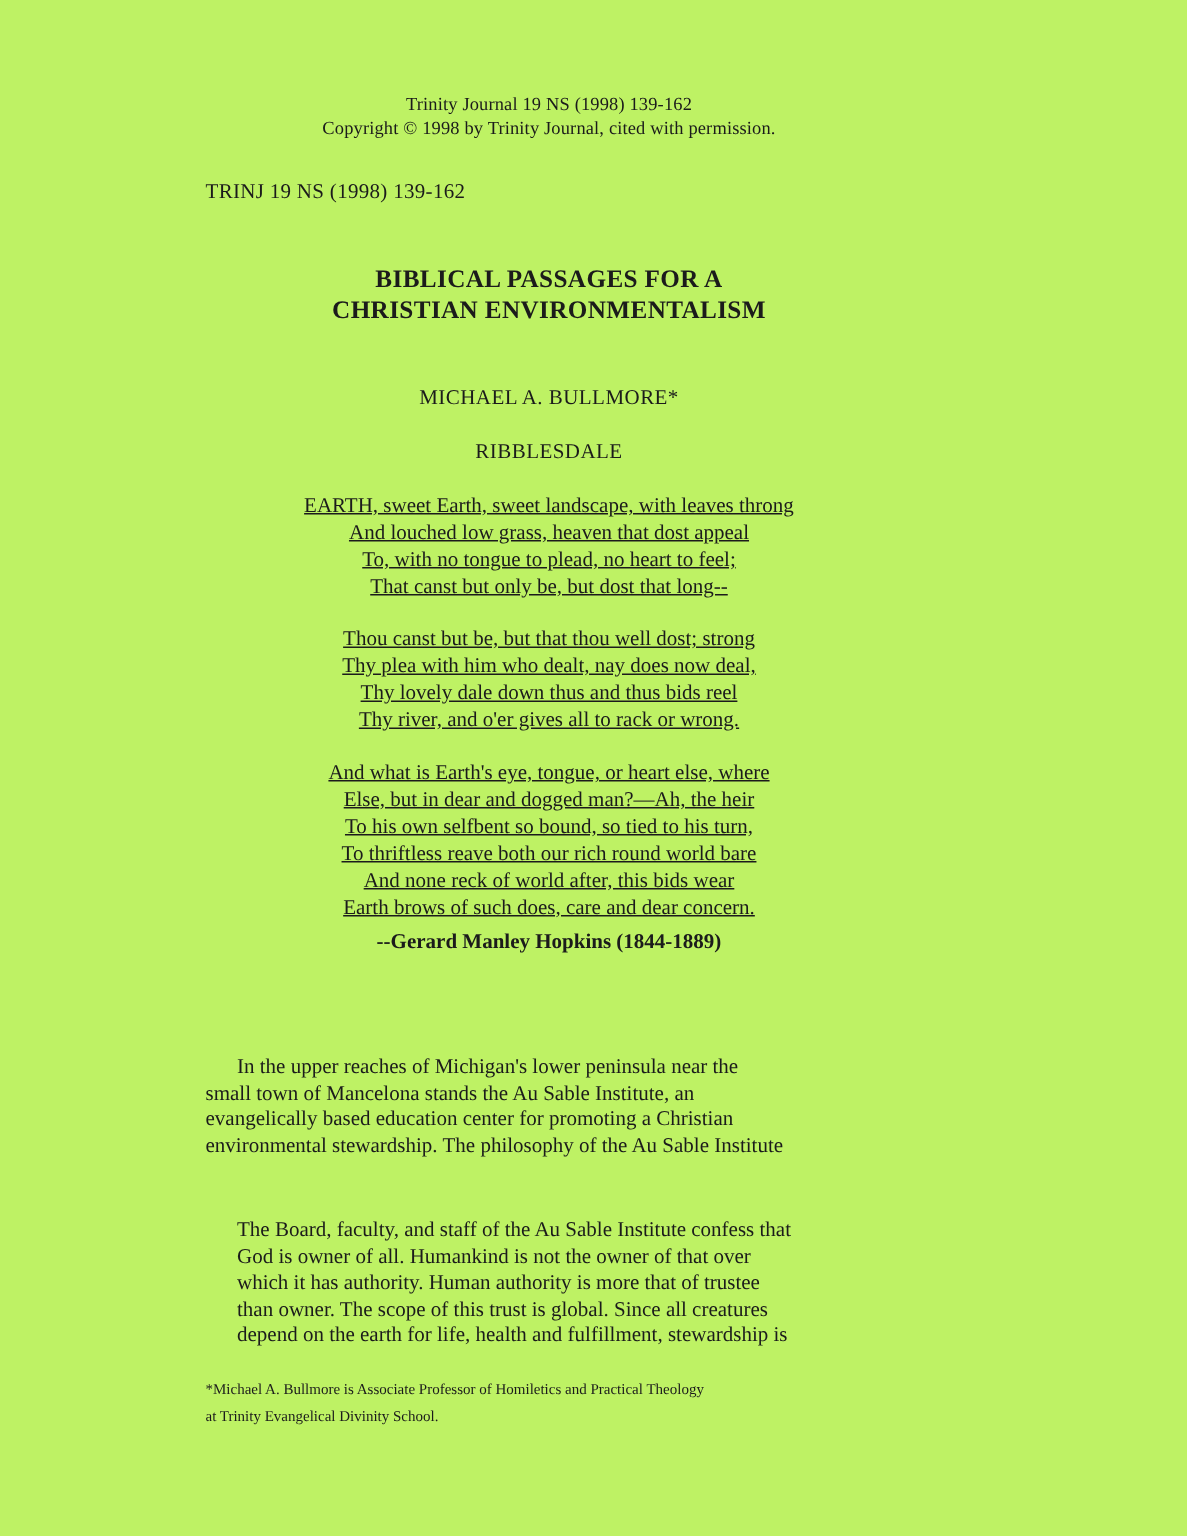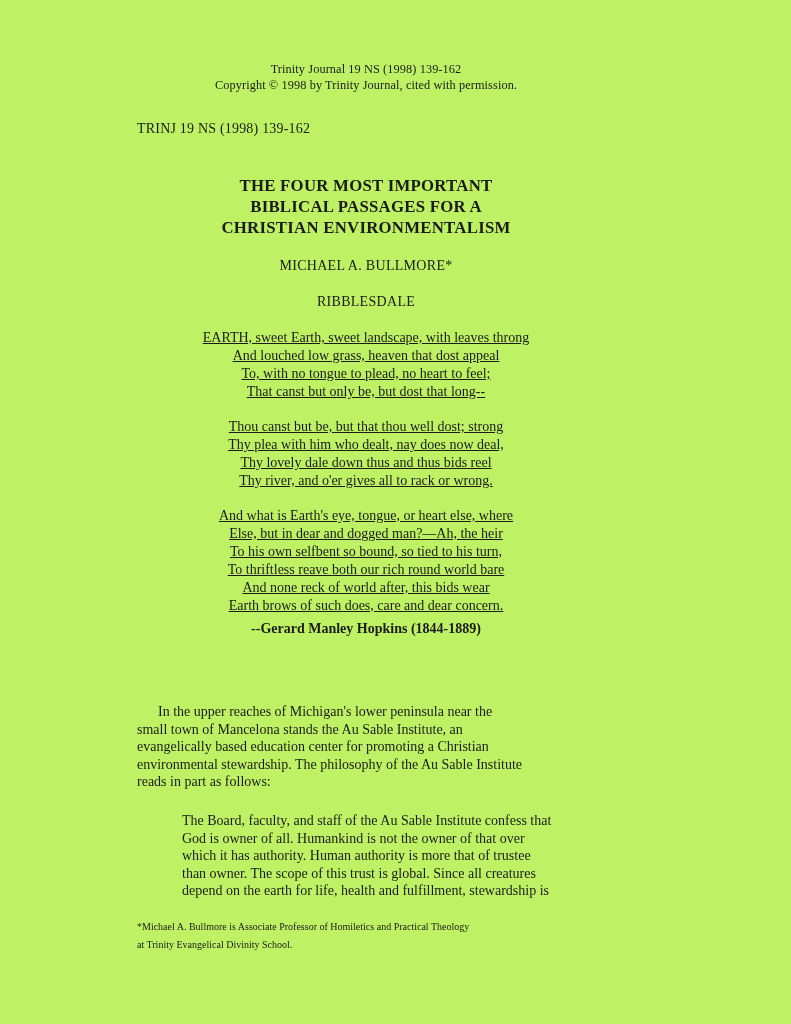--- a/index.html
+++ b/index.html
@@ -84,21 +84,20 @@
     font-size: 14px;
     line-height: 17.5px;
   }
   .intro-paragraph .line:first-child { text-indent: 21px; }
   .block-quote {
     top: 812px;
     left: 158px;
     width: 440px;
     font-size: 14px;
     line-height: 17.6px;
-    margin-left: 24px;
   }
   .footnote {
     top: 918px;
     left: 137px;
     width: 590px;
     font-size: 10px;
     line-height: 17.6px;
   }
   .line { display: block; }
 </style>
@@ -108,21 +107,20 @@
 <div class="page">
 
   <div class="abs col-center journal-header">
     <div class="line">Trinity Journal 19 NS (1998) 139-162</div>
     <div class="line">Copyright © 1998 by Trinity Journal, cited with permission.</div>
   </div>
 
   <div class="abs citation">TRINJ 19 NS (1998) 139-162</div>
 
   <h1 class="abs col-center article-title">
-      <div class="line">THE FOUR MOST IMPORTANT</div>
       <div class="line">BIBLICAL PASSAGES FOR A</div>
       <div class="line">CHRISTIAN ENVIRONMENTALISM</div>
     </h1>
 
   <div class="abs col-center author">MICHAEL A. BULLMORE*</div>
 
   <div class="abs col-center poem-title">RIBBLESDALE</div>
 
   <div class="abs col-center stanza stanza-1">
       <div class="line">EARTH, sweet Earth, sweet landscape, with leaves throng</div>
@@ -148,21 +146,20 @@
     </div>
 
   <div class="abs col-center poem-attribution">--Gerard Manley Hopkins (1844-1889)</div>
 
 
   <div class="abs intro-paragraph">
       <div class="line">In the upper reaches of Michigan's lower peninsula near the</div>
       <div class="line">small town of Mancelona stands the Au Sable Institute, an</div>
       <div class="line">evangelically based education center for promoting a Christian</div>
       <div class="line">environmental stewardship. The philosophy of the Au Sable Institute</div>
-      <div class="line">reads in part as follows:</div>
     </div>
 
   <div class="abs block-quote">
       <div class="line">The Board, faculty, and staff of the Au Sable Institute confess that</div>
       <div class="line">God is owner of all. Humankind is not the owner of that over</div>
       <div class="line">which it has authority. Human authority is more that of trustee</div>
       <div class="line">than owner. The scope of this trust is global. Since all creatures</div>
       <div class="line">depend on the earth for life, health and fulfillment, stewardship is</div>
     </div>
 

